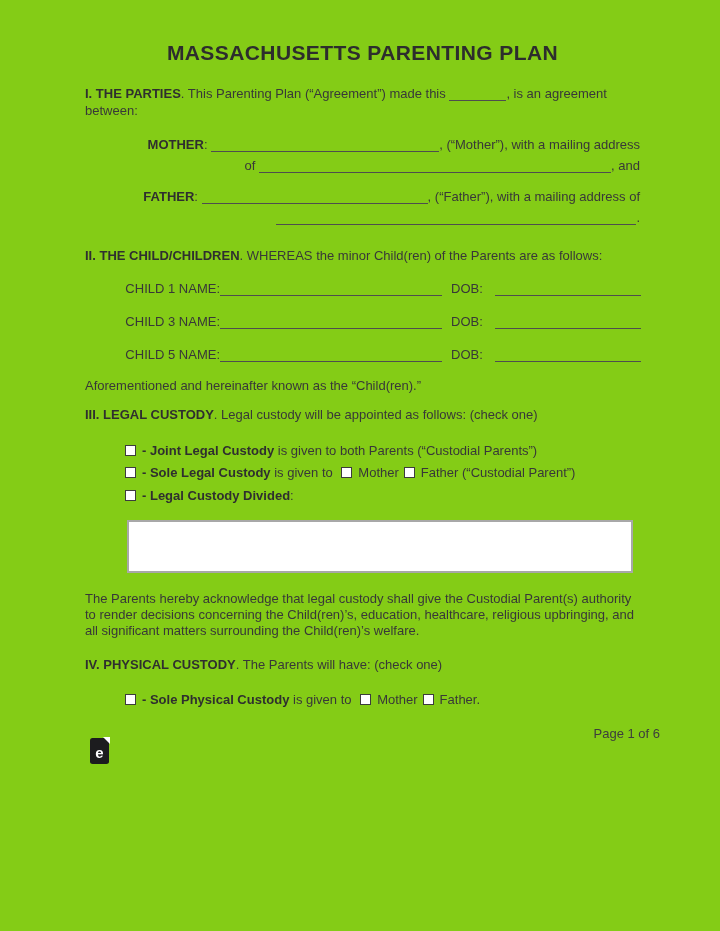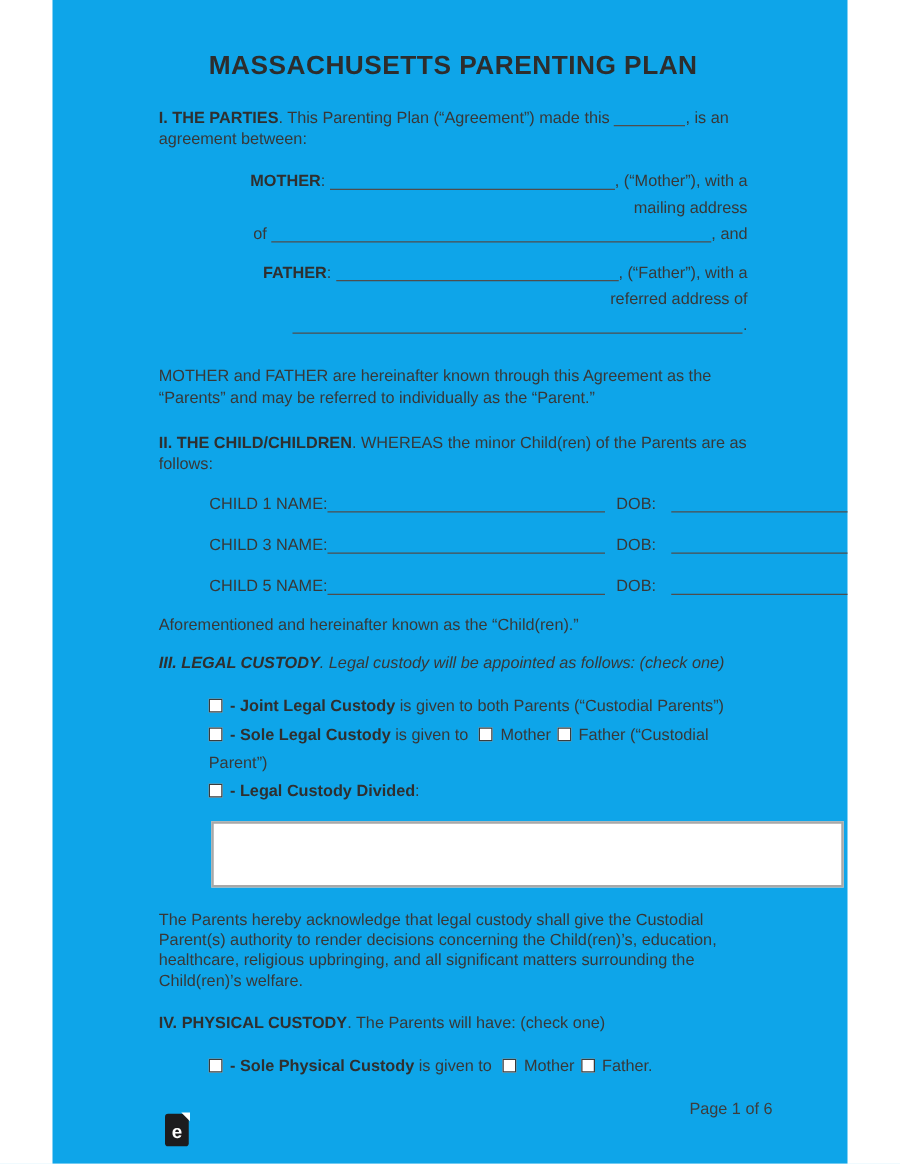--- a/index.html
+++ b/index.html
@@ -1,20 +1,20 @@
 <!DOCTYPE html>
 <html><head>
 <meta charset="utf-8">
 <style>
   html,body { margin:0; padding:0; background:#ffffff; }
   .page {
     position:relative;
-    width:636px; height:931px;
+    width:720px; height:931px;
     margin:0 auto;
-    background:#0ea5e9;
+    background:#84cc16;
     overflow:hidden;
     font-family:"Liberation Sans", sans-serif;
     font-size:13px;
     color:#383838;
     -webkit-font-smoothing:antialiased;
   }
   .content { padding:0 80px 0 85px; }
   h1.title {
     margin:41px 0 0 0;
     text-align:center;
@@ -22,21 +22,21 @@
     font-weight:bold;
     letter-spacing:0.4px;
     color:#2d2d2d;
   }
   p { margin:0; line-height:16.5px; }
   b { color:#2f2f2f; }
   .p-intro   { margin-top:21px; }
   .p-note1   { margin-top:23px; }
   .p-h2      { margin-top:20px; }
   .p-note2   { margin-top:14px; }
-  .p-h3      { margin-top:13px;font-style:italic; }
+  .p-h3      { margin-top:13px; }
   .p-note3   { margin-top:18px; line-height:16.2px; }
   .p-h4      { margin-top:17px; }
 
   .party { margin:15px 0 0 40px; line-height:21px;text-align:right; }
   .party.father { margin-top:10px; }
 
   .blank {
     display:inline-block;
     border-bottom:1px solid #4e4e4e;
     height:12px;
@@ -114,25 +114,24 @@
     <h1 class="title">MASSACHUSETTS PARENTING PLAN</h1>
 
     <p class="p-intro"><b>I. THE PARTIES</b><span>. This Parenting Plan (“Agreement”) made this </span><span class="blank w-date"></span><span>, is an agreement between:</span></p>
 
     <div class="party mother">
       <b>MOTHER</b><span>: </span><span class="blank w-mname"></span><span>, (“Mother”), with a mailing address</span><br>
       <span>of </span><span class="blank w-maddr"></span><span>, and</span>
     </div>
 
     <div class="party father">
-      <b>FATHER</b><span>: </span><span class="blank w-fname"></span><span>, (“Father”), with a referred address of</span><br>
+      <b>FATHER</b><span>: </span><span class="blank w-fname"></span><span>, (“Father”), with a mailing address of</span><br>
       <span class="blank w-faddr"></span><span>.</span>
     </div>
 
-    <p class="p-note1">MOTHER and FATHER are hereinafter known through this Agreement as the “Parents” and may be referred to individually as the “Parent.”</p>
 
     <p class="p-h2"><b>II. THE CHILD/CHILDREN</b><span>. WHEREAS the minor Child(ren) of the Parents are as follows:</span></p>
 
     <div class="children">
       <div class="child-row"><span class="name-label">CHILD 1 NAME:</span><span class="blank w-cname"></span><span class="dob-label">DOB:</span><span class="blank w-cdob"></span></div>
       <div class="child-row"><span class="name-label">CHILD 3 NAME:</span><span class="blank w-cname"></span><span class="dob-label">DOB:</span><span class="blank w-cdob"></span></div>
       <div class="child-row"><span class="name-label">CHILD 5 NAME:</span><span class="blank w-cname"></span><span class="dob-label">DOB:</span><span class="blank w-cdob"></span></div>
     </div>
 
     <p class="p-note2">Aforementioned and hereinafter known as the “Child(ren).”</p>

